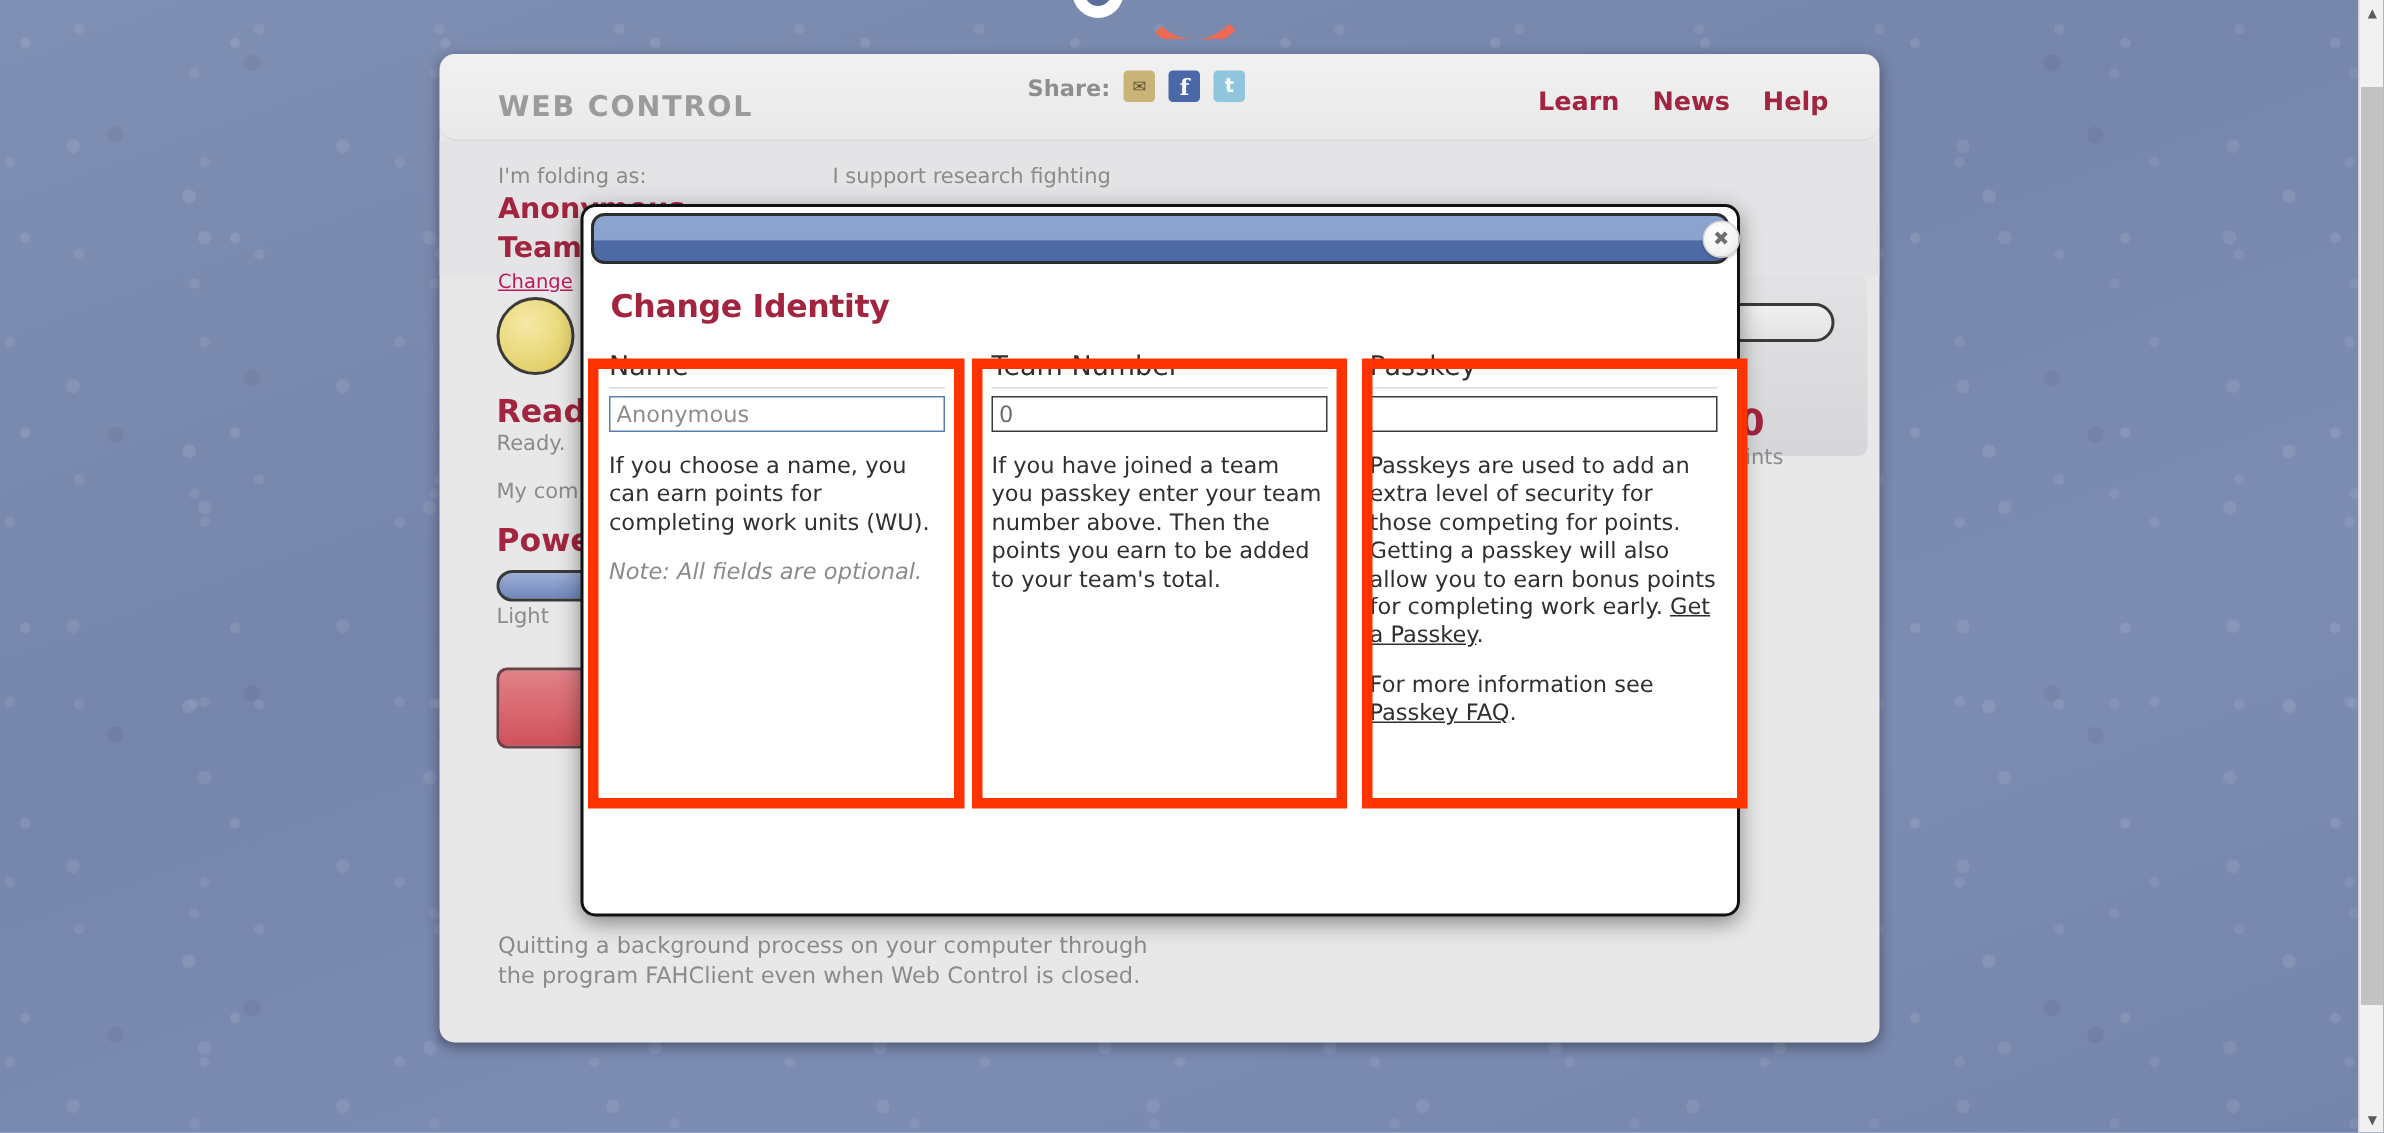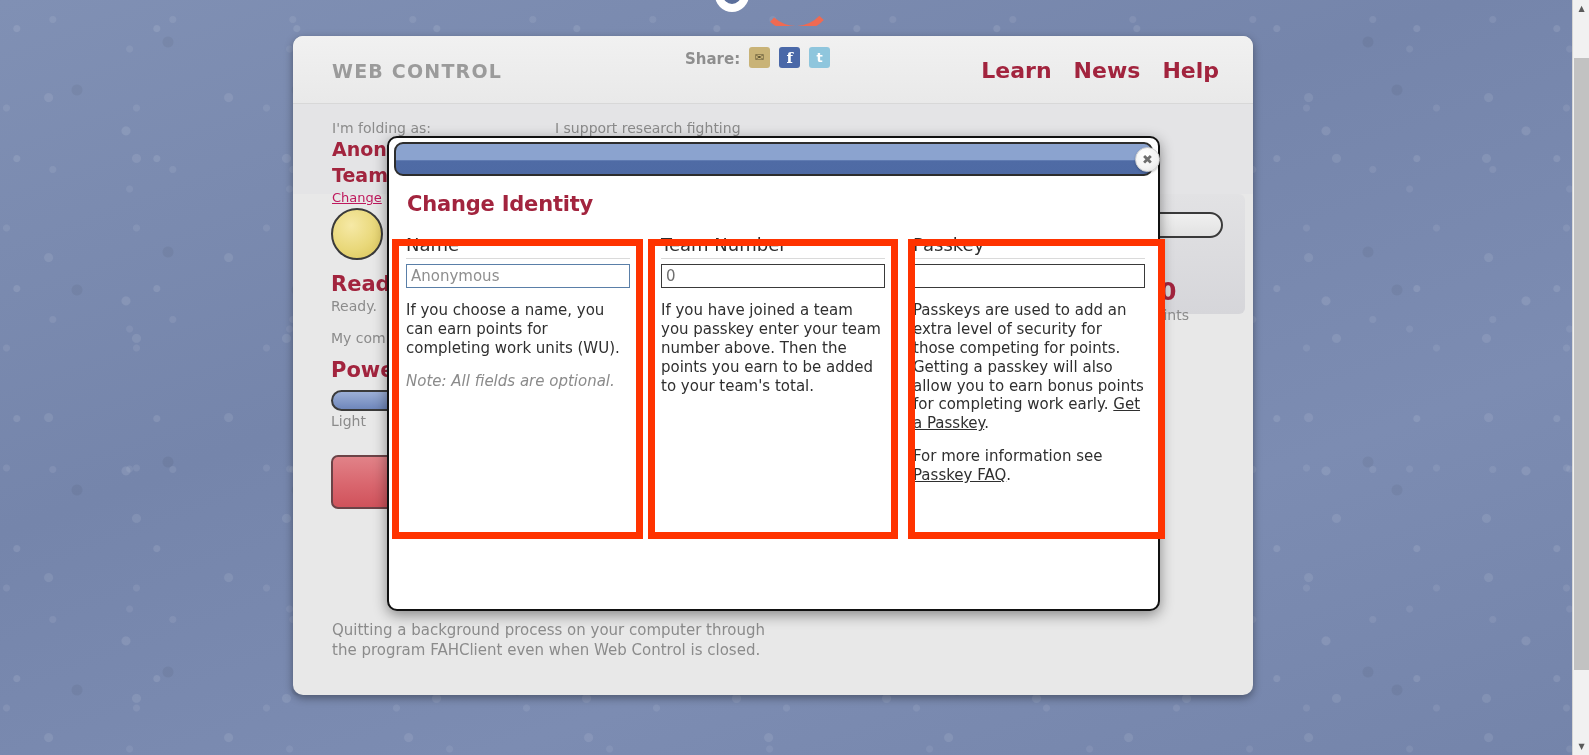--- a/index.html
+++ b/index.html
@@ -58,23 +58,24 @@
   #app-card {
     position: absolute; left: 293px; top: 36px;
     width: 960px; height: 659px;
     background: #e8e8e8;
     border-radius: 10px;
     box-shadow: 0 3px 9px rgba(0,0,0,0.38);
     overflow: hidden;
   }
   #app-header {
     position: relative;
-    height: 68px;
+    height: 58px;
     background: linear-gradient(to bottom, #f1f1f1 0%, #e9e9e9 100%);
     border-bottom: 1px solid #d8d8d8;
+    border-radius: 12px;
   }
   #brand-title {
     position: absolute; left: 39px; top: 24px;
     font-size: 19px; font-weight: bold; letter-spacing: 1.2px;
     color: #9b9b9b;
   }
   #share-area {
     position: absolute; left: 392px; top: 11px;
     display: flex; align-items: flex-end; gap: 9px;
   }
@@ -88,21 +89,21 @@
     cursor: pointer;
   }
   .share-icon.mail { background: #c9b377; color: #5d5334; font-size: 11px; }
   .share-icon.fb { background: #4a68a8; font-family: "DejaVu Serif", serif; font-size: 15px; }
   .share-icon.tw { background: #8fc6dd; color: #ffffff; font-size: 13px; }
   #top-nav {
     position: absolute; right: 34px; top: 22px;
     display: flex; gap: 22px;
   }
   #top-nav a {
-    font-size: 22px; font-weight: bold; color: #a2243e;
+    font-size: 17px; font-weight: bold; color: #a2243e;
     text-decoration: none; cursor: pointer;
   }
 
   
   #identity-strip {
     position: relative; height: 90px; padding: 16px 39px 0 39px;
     background: #e4e4e6;
   }
   .ident-col { position: absolute; }
   #ident-left { left: 39px; top: 16px; }

